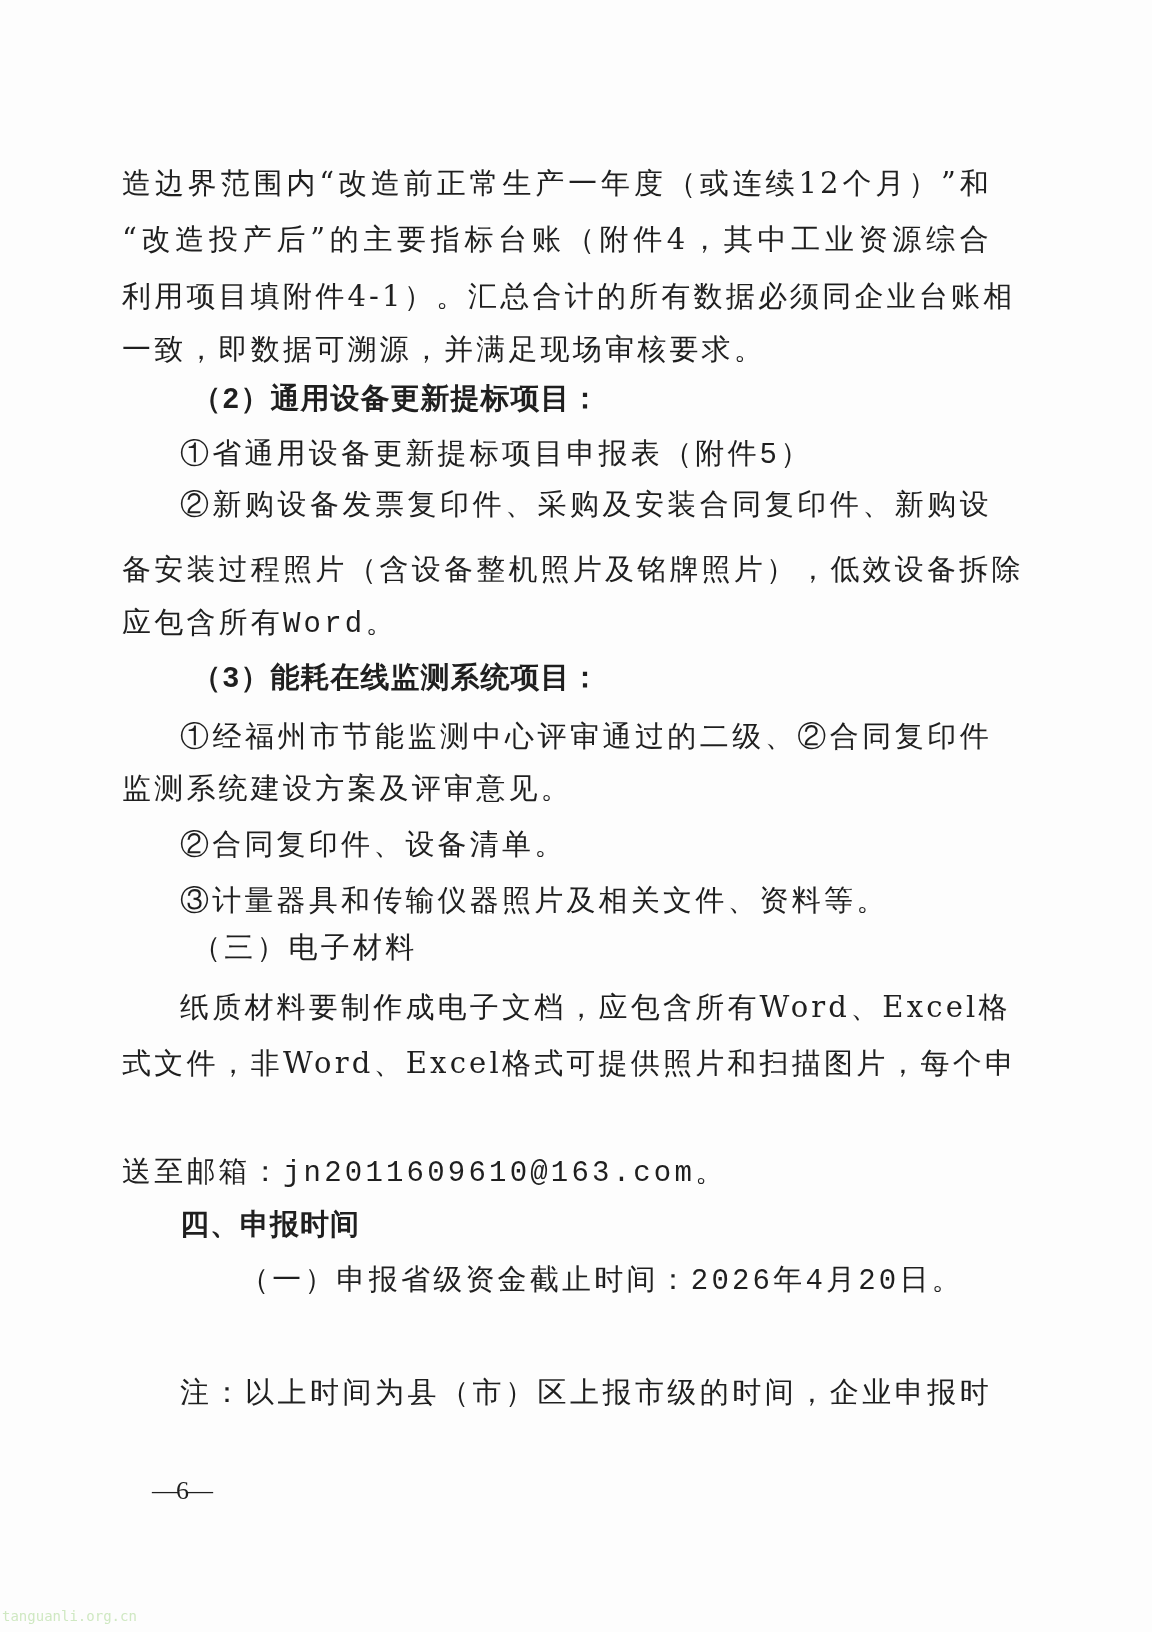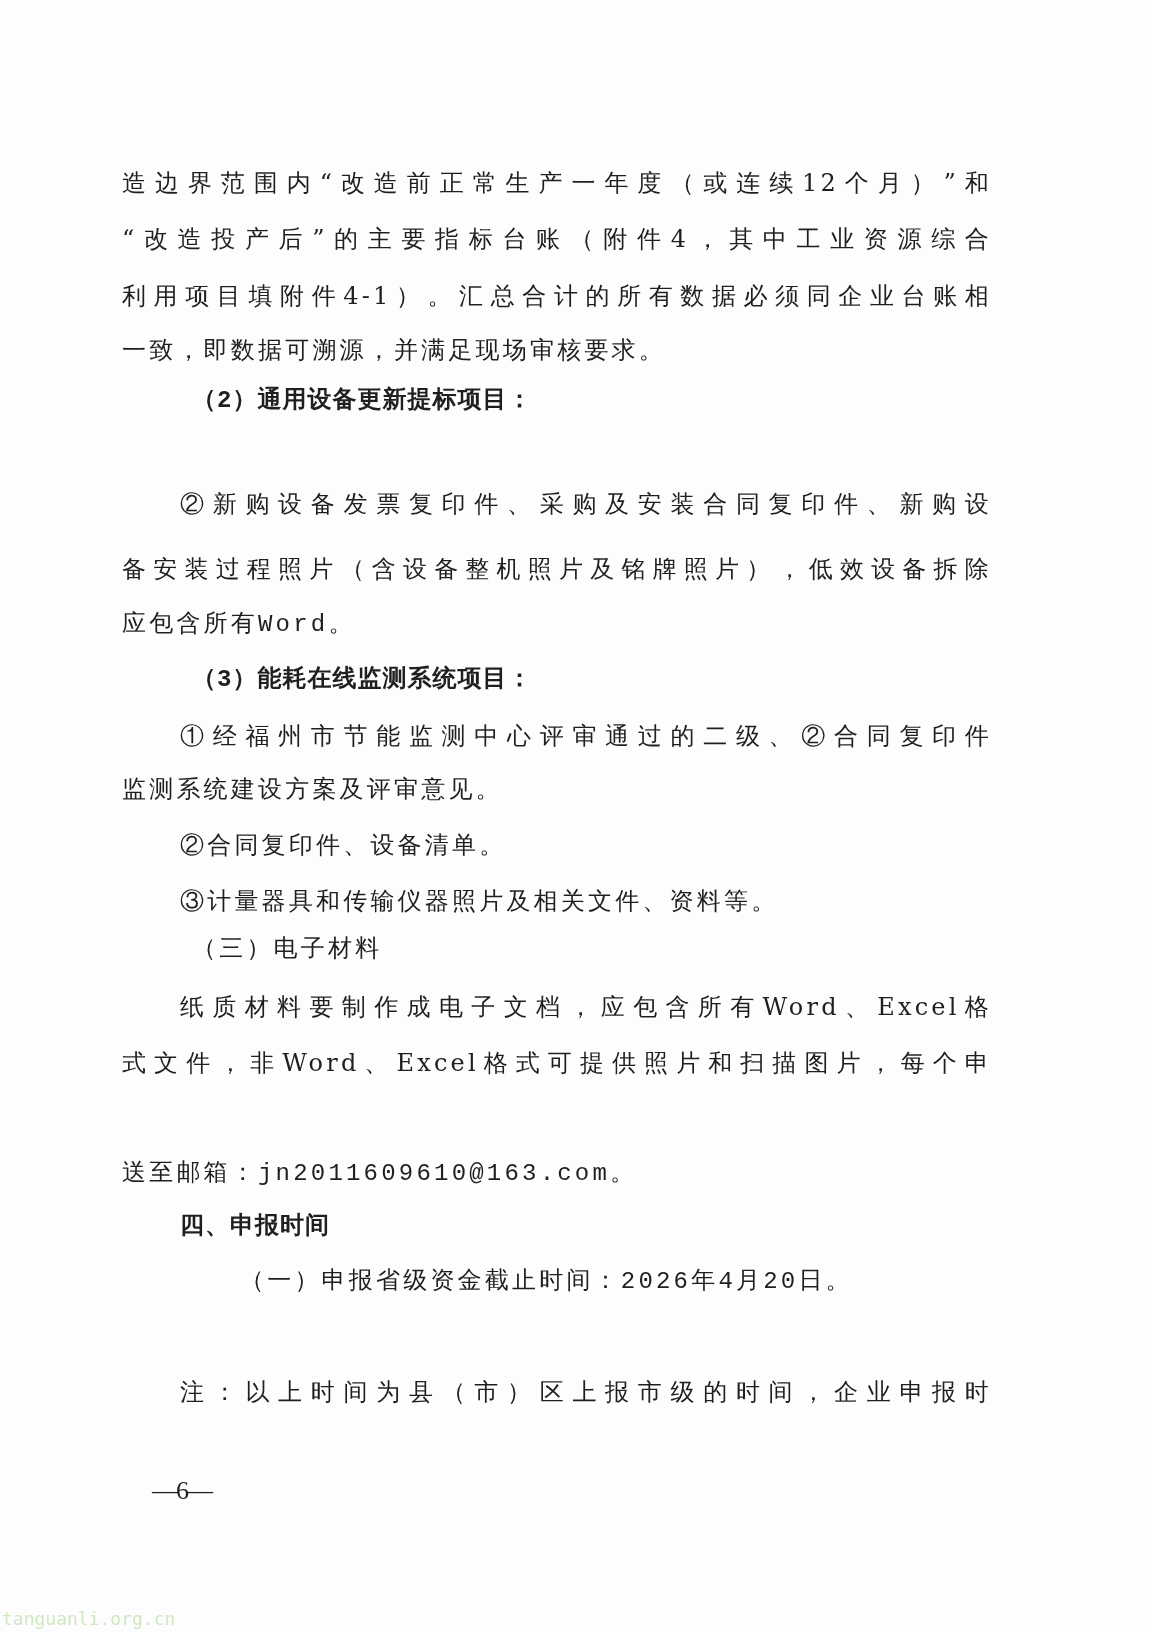--- a/index.html
+++ b/index.html
@@ -19,21 +19,21 @@
     position: absolute;
     left: 0;
     top: 0;
     width: 1152px;
     height: 1632px;
   }
   .line {
     position: absolute;
     left: 122px;
     width: 870px;
-    font-size: 24px;
+    font-size: 29px;
     line-height: 40px;
     height: 40px;
     white-space: nowrap;
     letter-spacing: 3.2px;
     text-align: justify;
     text-align-last: justify;
   }
   .line.last {
     text-align-last: left;
     font-family: Liberation Mono, monospace;
@@ -62,35 +62,36 @@
     font-family: "Liberation Serif", serif;
     font-size: 26px;
     color: #1f1f1f;
     letter-spacing: -2px;
   }
   .watermark {
     position: absolute;
     left: 2px;
     top: 1608px;
     font-family: "DejaVu Sans Mono", monospace;
-    font-size: 18px;
+    font-size: 14px;
     color: #cfe8c2;
   }
 </style>
 </head>
 <body>
 
 <div class="page">
 
   <div class="line" style="top:163px;">造边界范围内“改造前正常生产一年度（或连续12个月）”和</div>
   <div class="line" style="top:219px;">“改造投产后”的主要指标台账（附件4，其中工业资源综合</div>
   <div class="line" style="top:276px;">利用项目填附件4-1）。汇总合计的所有数据必须同企业台账相</div>
   <div class="line last" style="top:332px;">一致，即数据可溯源，并满足现场审核要求。</div>
 
   <div class="line last indent2 bold" style="top:381px;">（2）通用设备更新提标项目：</div>
+  <div class="line last indent" style="top:436px;">①省通用设备更新提标项目申报表（附件5）</div>
   <div class="line indent" style="top:484px;">②新购设备发票复印件、采购及安装合同复印件、新购设</div>
   <div class="line" style="top:549px;">备安装过程照片（含设备整机照片及铭牌照片），低效设备拆除</div>
   <div class="line last" style="top:605px;">应包含所有Word。</div>
 
   <div class="line last indent2 bold" style="top:660px;">（3）能耗在线监测系统项目：</div>
   <div class="line indent" style="top:716px;">①经福州市节能监测中心评审通过的二级、②合同复印件</div>
   <div class="line last" style="top:771px;">监测系统建设方案及评审意见。</div>
   <div class="line last indent" style="top:827px;">②合同复印件、设备清单。</div>
   <div class="line last indent" style="top:883px;">③计量器具和传输仪器照片及相关文件、资料等。</div>
 

